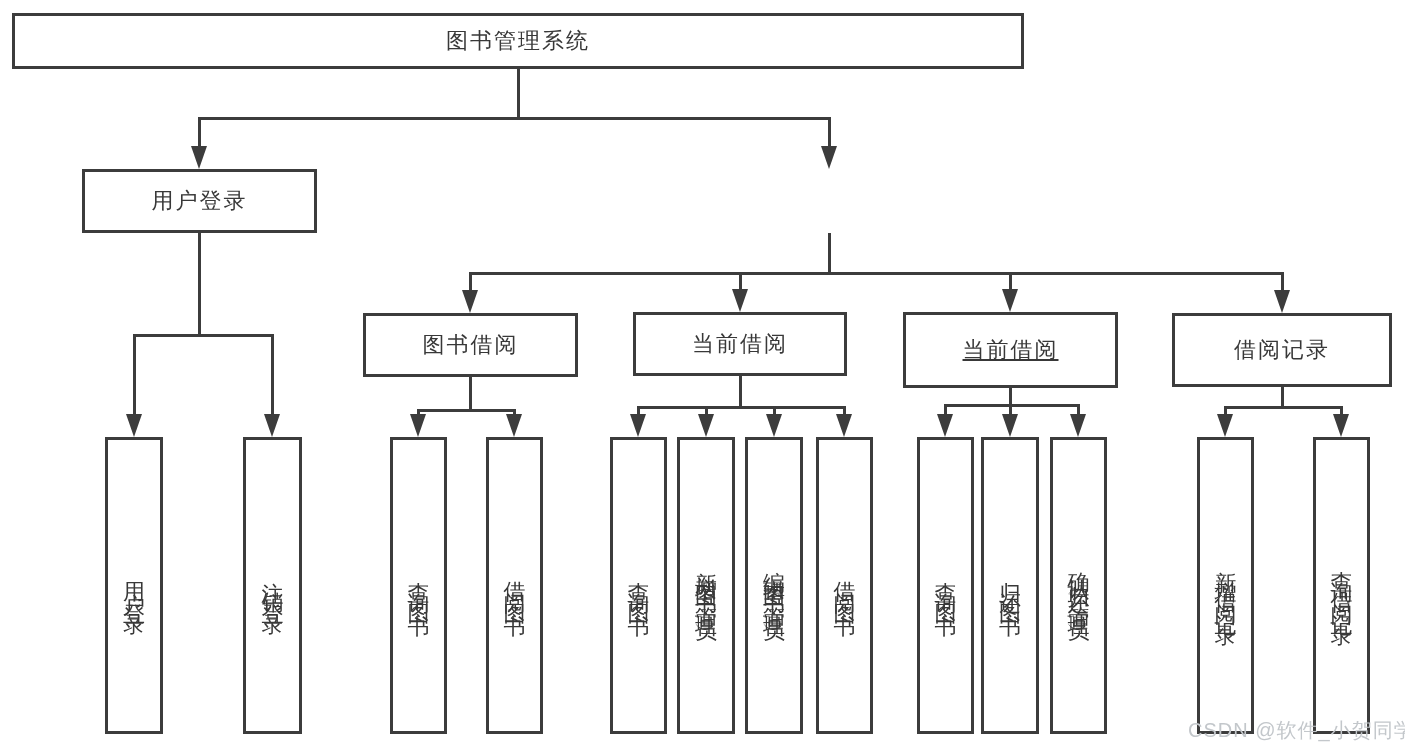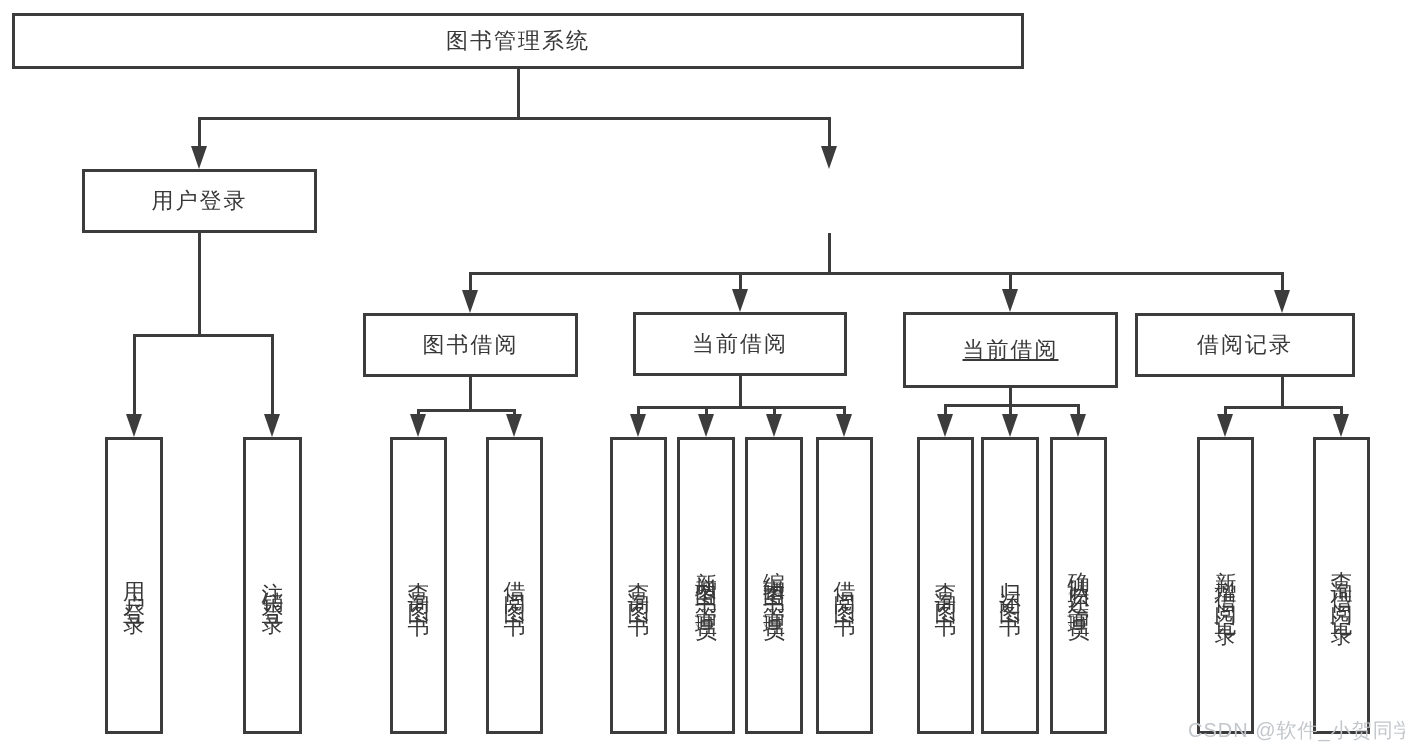--- a/index.html
+++ b/index.html
@@ -73,21 +73,21 @@
 
   <div class="node" style="left:363px;top:313px;width:215px;height:64px;">
     <span>图书借阅</span>
   </div>
   <div class="node" style="left:633px;top:312px;width:214px;height:64px;">
     <span>当前借阅</span>
   </div>
   <div class="node" style="left:903px;top:312px;width:215px;height:76px;text-decoration:underline;">
     <span>当前借阅</span>
   </div>
-  <div class="node" style="left:1135px;top:313px;width:220px;height:64px;justify-content:center;">
+  <div class="node" style="left:1172px;top:313px;width:220px;height:74px;justify-content:center;">
     <span>借阅记录</span>
   </div>
 
   <div class="leaf" style="left:105px;top:437px;width:58px;height:297px;">
     <span class="vtext">用户登录</span>
   </div>
   <div class="leaf" style="left:243px;top:437px;width:59px;height:297px;">
     <span class="vtext">注销登录</span>
   </div>
 

